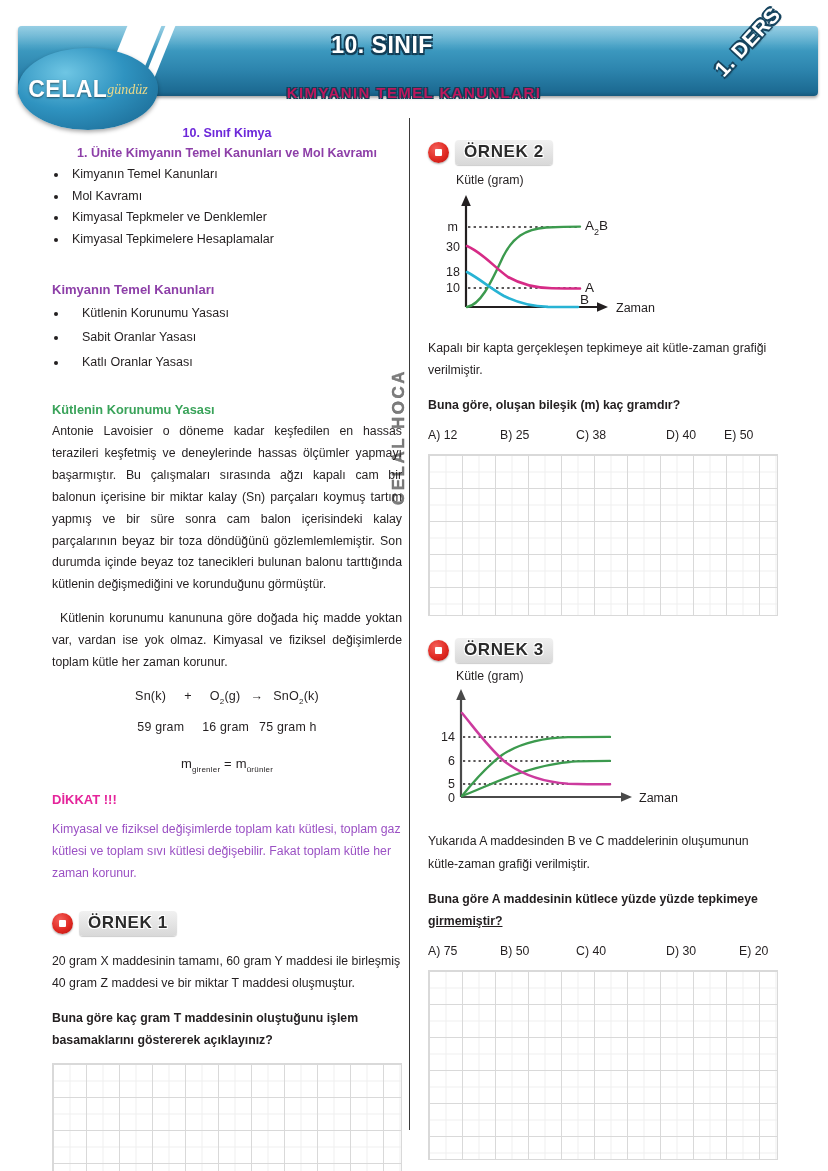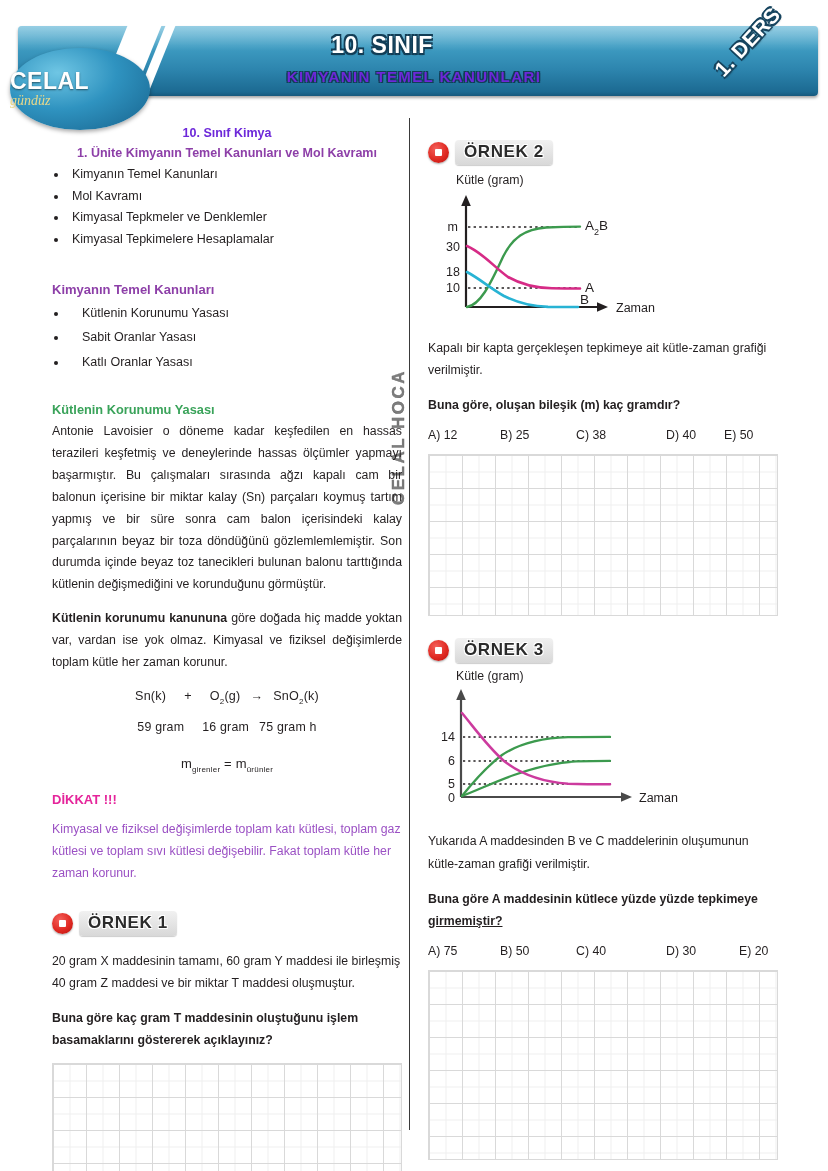--- a/index.html
+++ b/index.html
@@ -27,46 +27,46 @@
   }
   .header-slash{
     position:absolute;top:-12px;left:112px;width:34px;height:100px;
     background:#ffffff;transform:skewX(-22deg);
   }
   .header-slash2{
     position:absolute;top:-12px;left:150px;width:10px;height:100px;
     background:#ffffff;transform:skewX(-22deg);
   }
   .logo{
-    position:absolute;left:10px;top:22px;width:140px;height:82px;
+    position:absolute;left:18px;top:22px;width:140px;height:82px;
     border-radius:50%;
     background:radial-gradient(ellipse at 34% 30%,#6fc6e4 0%,#2f93c0 45%,#17628c 100%);
     box-shadow:0 2px 4px rgba(0,0,0,.35);
-    display:flex;flex-direction:column;align-items:flex-start;justify-content:center;
+    display:flex;align-items:center;justify-content:center;
     z-index:4;
   }
   .logo-main{
     font-size:23px;font-weight:bold;color:#ffffff;letter-spacing:.5px;
     text-shadow:0 1px 2px rgba(0,0,0,.5);line-height:1;
     font-family:"Liberation Sans","DejaVu Sans",sans-serif;
   }
   .logo-sub{
     font-size:14px;color:#e8d88a;font-style:italic;line-height:1;margin-top:1px;
     font-family:"Liberation Serif","DejaVu Serif",serif;
   }
   .header-title{
     position:absolute;left:0;top:6px;width:764px;text-align:center;
     font-size:23px;font-weight:bold;color:#ffffff;letter-spacing:.5px;
     text-shadow:-1.6px -1.6px 0 #123d56,1.6px -1.6px 0 #123d56,-1.6px 1.6px 0 #123d56,
                 1.6px 1.6px 0 #123d56,0 2px 2px rgba(0,0,0,.4);
     z-index:3;
   }
   .header-subtitle{
-    position:absolute;left:0;top:42px;width:828px;text-align:center;
-    font-size:15px;font-weight:bold;color:#6d28d9;letter-spacing:1.4px;
+    position:absolute;left:0;top:58px;width:828px;text-align:center;
+    font-size:15px;font-weight:bold;color:#be185d;letter-spacing:1.4px;
     text-shadow:-1.3px -1.3px 0 #123d56,1.3px -1.3px 0 #123d56,-1.3px 1.3px 0 #123d56,
                 1.3px 1.3px 0 #123d56;
     z-index:3;
   }
   .header-corner{
     position:absolute;right:38px;top:4px;z-index:5;
     transform:rotate(-47deg);transform-origin:center;
     font-size:21px;font-weight:bold;color:#ffffff;letter-spacing:.5px;
     text-shadow:-1.7px -1.7px 0 #16445e,1.7px -1.7px 0 #16445e,-1.7px 1.7px 0 #16445e,
                 1.7px 1.7px 0 #16445e,0 2px 2px rgba(0,0,0,.35);
@@ -99,21 +99,21 @@
   ul.laws li{font-size:12.5px;color:#231f20;line-height:1.95;padding-left:14px;}
   .h-law{
     font-size:13px;font-weight:bold;color:#8d3fa8;margin:32px 0 4px 0;
   }
   .h-green{
     font-size:12.8px;font-weight:bold;color:#3aa35a;margin:28px 0 4px 0;
   }
   p.body{
     font-size:12.3px;line-height:1.78;color:#231f20;margin:0 0 12px 0;text-align:justify;
   }
-  p.body b{font-weight:bold;}
+  p.body b{font-weight:normal;margin-left:8px;}
   .h-dikkat{
     font-size:13px;font-weight:bold;color:#e5259b;margin:16px 0 12px 0;
   }
   p.purple{
     font-size:12.3px;line-height:1.78;color:#9b51c4;margin:0;
   }
 
   
   .eq-wrap{margin:12px 0 4px 0;}
   .eq-line{

